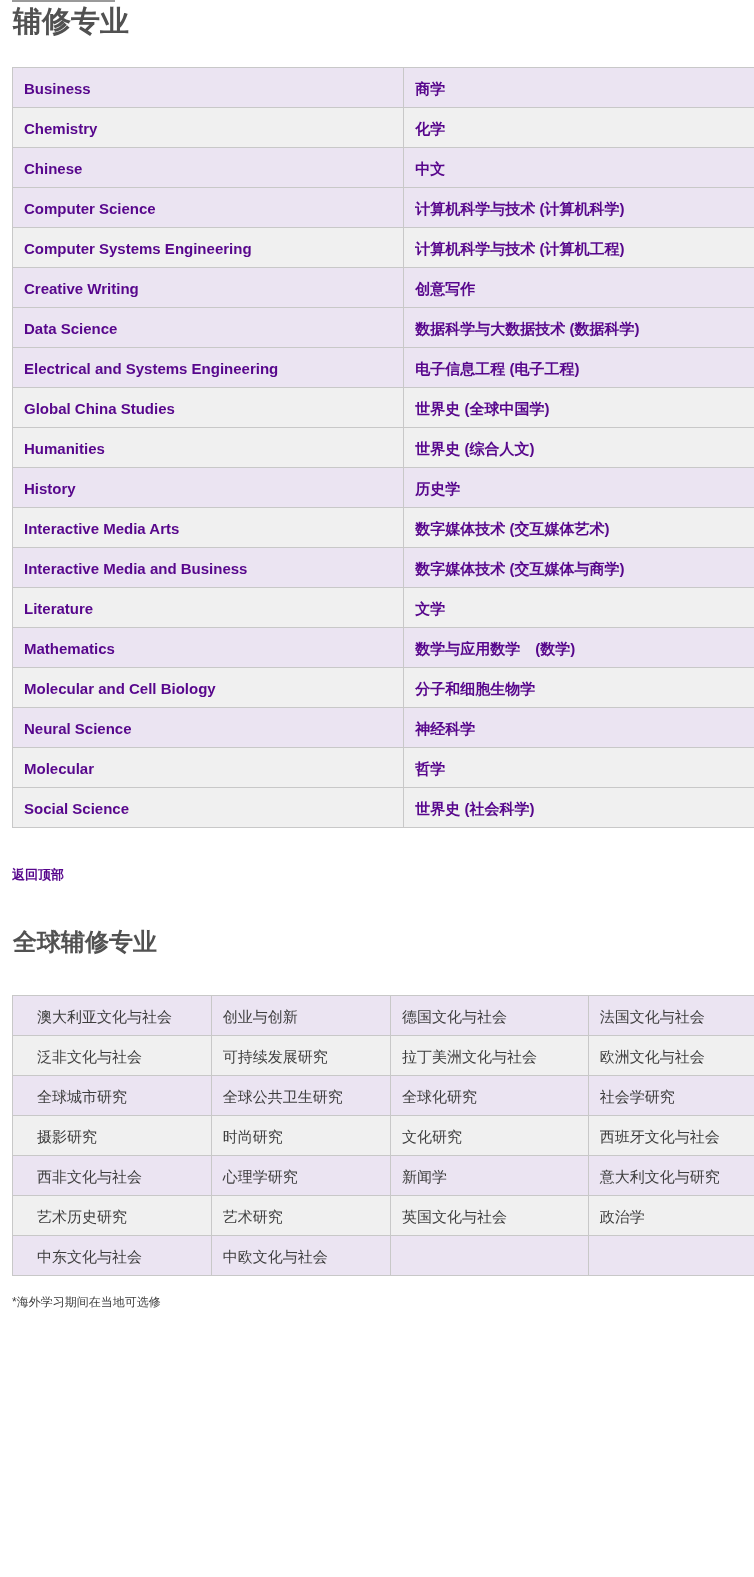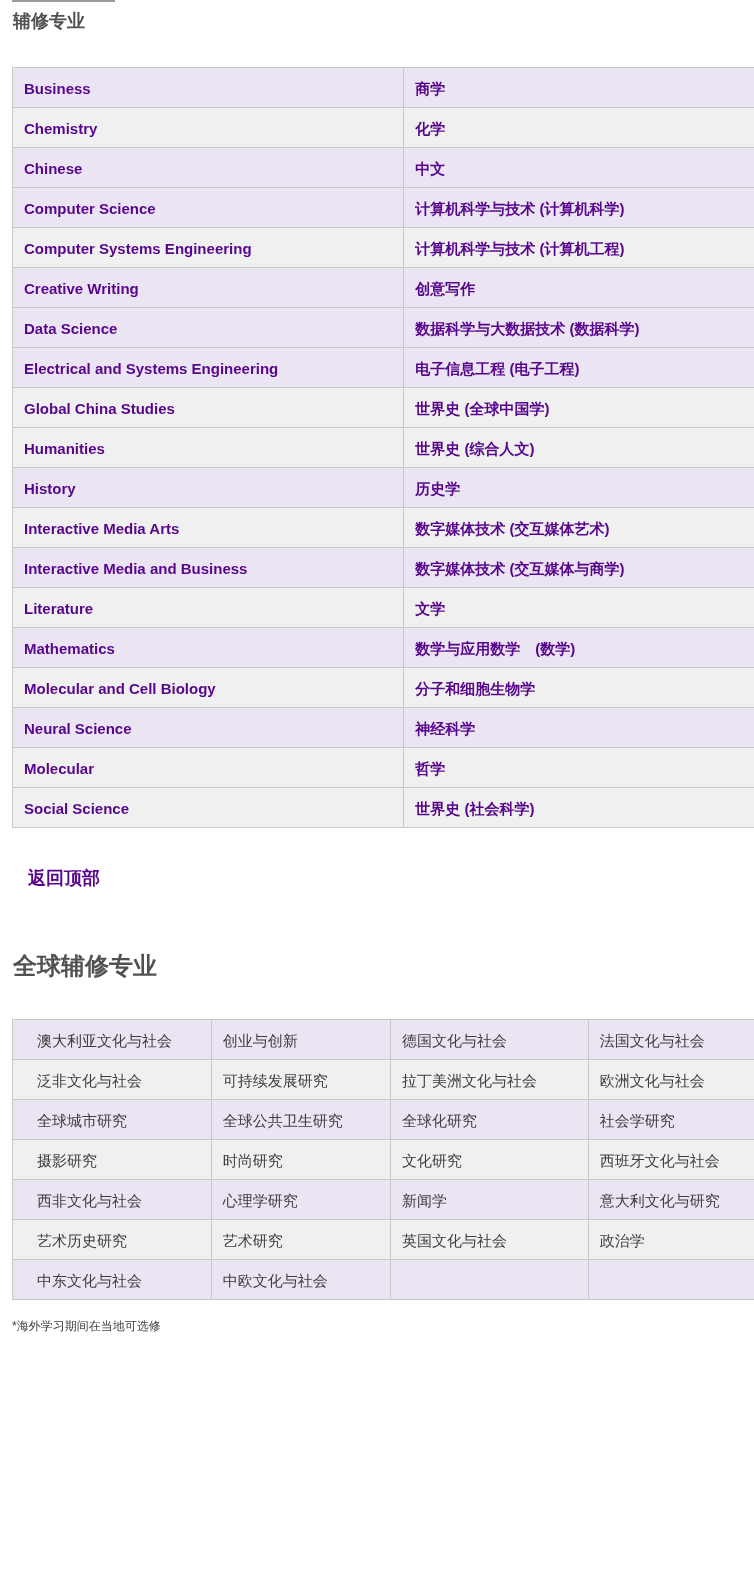--- a/index.html
+++ b/index.html
@@ -21,27 +21,27 @@
     position:relative;
   }
   .top-fragment{
     position:absolute;
     top:0;left:12px;
     width:103px;height:2px;
     background:#9a9a9a;
   }
   .section-title{
     margin:8px 12px 0 13px;
-    font-size:18px;
+    font-size:29px;
     line-height:27px;
     font-weight:bold;
     color:var(--heading);
   }
   .section-title.second{
-    margin-top:62px;
+    margin-top:44px;
     font-size:24px;
   }
   table{
     width:745px;
     margin:32px 12px 0 12px;
     border-collapse:collapse;
     table-layout:fixed;
   }
   td{
     border:1px solid var(--border);
@@ -63,22 +63,22 @@
     color:var(--body-text);
   }
   .global-table .c0{width:26.7%;padding-left:24px;}
   .global-table .c1{width:24.1%;}
   .global-table .c2{width:26.6%;}
   .global-table .c3{width:22.6%;}
   tr.alt td{background:var(--row-lavender);}
   tr.base td{background:var(--row-gray);}
   .back-link{
     display:inline-block;
-    margin:38px 12px 0 28px;
-    font-size:18px;
+    margin:38px 12px 0 12px;
+    font-size:13px;
     font-weight:bold;
     color:var(--purple);
     text-decoration:none;
     cursor:pointer;
   }
   .global-table{margin-top:40px;}
   .footnote{
     margin:18px 12px 0 12px;
     font-size:12px;
     color:var(--body-text);

